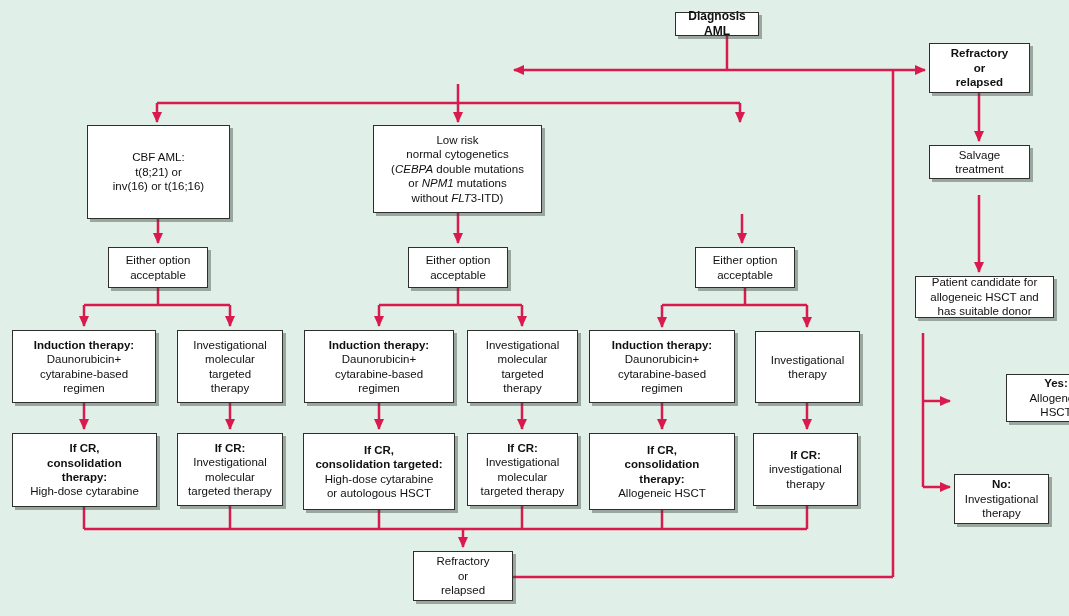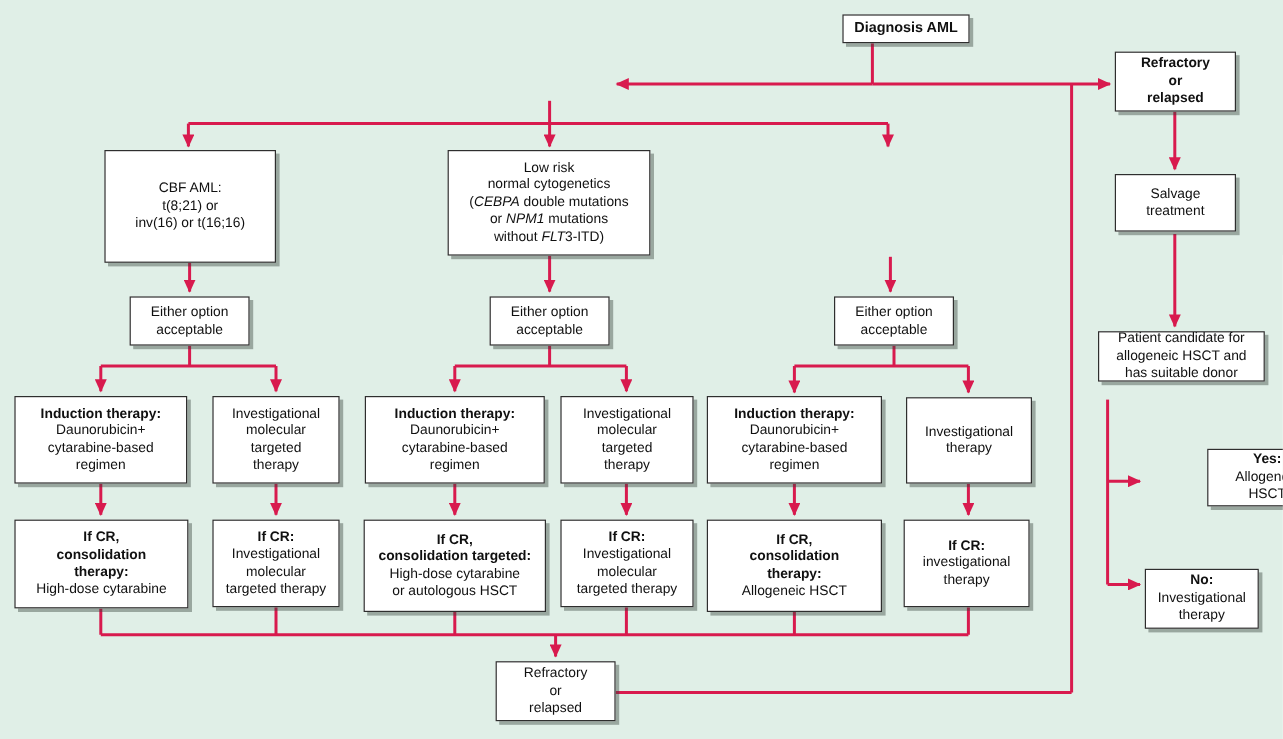--- a/index.html
+++ b/index.html
@@ -82,21 +82,21 @@
       <path d="M463,529 V547" marker-end="url(#arw)"></path>
 
       <path d="M979,93 V141" marker-end="url(#arw)"></path>
       <path d="M979,195 V272" marker-end="url(#arw)"></path>
       <path d="M923,333 V487"></path>
       <path d="M923,401 H950" marker-end="url(#arw)"></path>
       <path d="M923,487 H950" marker-end="url(#arw)"></path>
     </g>
   </svg>
 
-  <div class="node big" style="left:702px; top:12px; width:106px; height:24px;text-align:center;">
+  <div class="node big" style="left:675px; top:12px; width:84px; height:24px;text-align:center;">
       <div><b>Diagnosis AML</b></div>
     </div>
 
 
   <div class="node" style="left:929px; top:43px; width:101px; height:50px;">
       <div><b>Refractory</b><br><b>or</b><br><b>relapsed</b></div>
     </div>
 
   <div class="node" style="left:87px; top:125px; width:143px; height:94px;">
       <div>CBF AML:<br>t(8;21) or<br>inv(16) or t(16;16)</div>
@@ -164,21 +164,21 @@
     </div>
 
   <div class="node" style="left:753px; top:433px; width:105px; height:73px;">
       <div><b>If CR:</b><br>investigational<br>therapy</div>
     </div>
 
   <div class="node" style="left:413px; top:551px; width:100px; height:50px;">
       <div>Refractory<br>or<br>relapsed</div>
     </div>
 
-  <div class="node" style="left:929px; top:145px; width:101px; height:48px;">
+  <div class="node" style="left:929px; top:145px; width:101px; height:34px;">
       <div>Salvage<br>treatment</div>
     </div>
 
   <div class="node" style="left:915px; top:276px; width:139px; height:42px;">
       <div>Patient candidate for<br>allogeneic HSCT and<br>has suitable donor</div>
     </div>
 
   <div class="node" style="left:1006px; top:374px; width:100px; height:48px;">
       <div><b>Yes:</b><br>Allogeneic<br>HSCT</div>
     </div>

